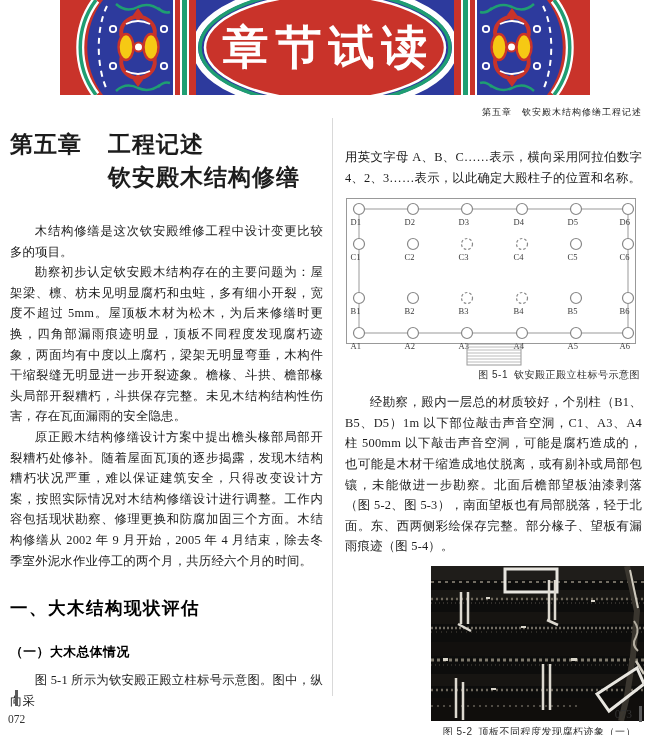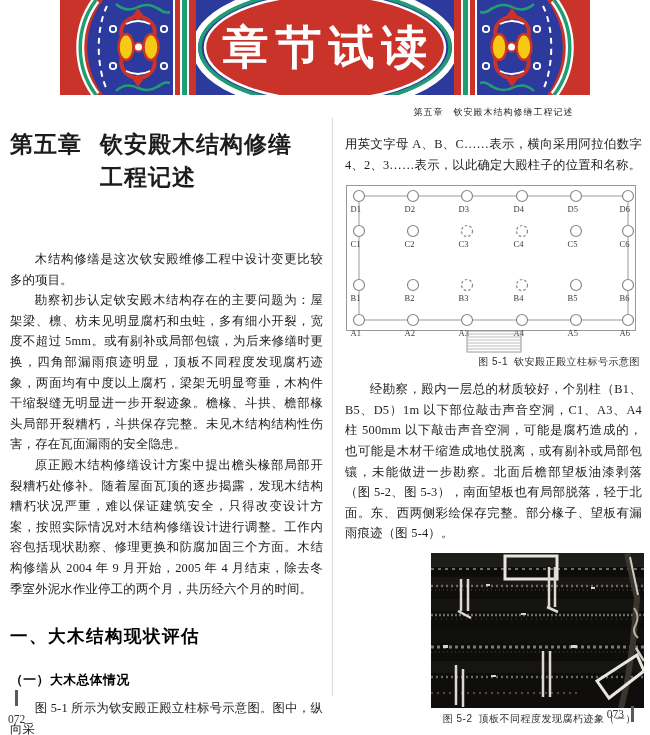--- a/index.html
+++ b/index.html
@@ -23,45 +23,45 @@
   .banner-title{position:absolute;inset:0;display:flex;align-items:center;justify-content:center;
     font-family:"DejaVu Sans","Liberation Sans",sans-serif;font-weight:bold;color:#fff;
     font-size:46px;letter-spacing:7px;padding-left:7px;padding-top:1px;}
 
   
   .page-divider{position:absolute;left:332px;top:118px;width:1px;height:578px;background:#d9d9d9;}
 
   .left-page{position:absolute;left:10px;top:128px;width:313px;}
   .right-page{position:absolute;left:345px;top:106px;width:297px;}
 
-  .chapter-title{display:flex;gap:18px;font-weight:bold;font-size:23px;line-height:33px;letter-spacing:1px;}
+  .chapter-title{display:flex;gap:26px;font-weight:bold;font-size:23px;line-height:33px;letter-spacing:1px;}
   .body-text{font-size:12.4px;line-height:20.6px;text-align:justify;letter-spacing:.2px;}
   .body-text p{text-indent:2em;}
   .body-text p.no-indent{text-indent:0;}
-  .lp-body{margin-top:55px;}
+  .lp-body{margin-top:27px;}
 
   .section-heading{margin-top:25px;font-family:Liberation Serif, serif;
     font-weight:bold;font-size:17.5px;letter-spacing:1.5px;color:#000;}
   .subsection-heading{margin-top:24px;font-family:"Liberation Sans","DejaVu Sans",sans-serif;
     font-weight:bold;font-size:12.8px;letter-spacing:.5px;color:#000000;}
   .subsection-para{margin-top:9px;}
 
-  .running-header{text-align:center;font-size:9px;letter-spacing:1px;color:#222;margin-bottom:15px;}
+  .running-header{text-align:right;font-size:9px;letter-spacing:1px;color:#222;margin-bottom:28px;}
 
   .figure-5-1{display:block;margin-top:9px;margin-left:0px;}
   .fig-caption{font-size:10px;color:#2e2e2e;letter-spacing:.5px;margin-top:1px;text-align:right;}
   .fig-caption .fig-label{font-family:"Liberation Sans","DejaVu Sans",sans-serif;font-weight:normal;margin-right:6px;}
   .cap-1{padding-right:2px;}
   .rp-para{margin-top:10px;}
   .photo{display:block;margin-top:9px;margin-left:86px;}
   .cap-2{padding-right:6px;margin-top:4px;}
 
   .footer{position:absolute;display:flex;align-items:center;gap:7px;font-size:11.5px;color:#333;flex-direction:column;}
   .footer-left{left:8px;top:690px;}
-  .footer-right{right:16px;top:706px;flex-direction:row-reverse;}
+  .footer-right{right:8px;top:706px;flex-direction:row-reverse;}
   .page-bar{width:3px;height:16px;background:#5a5a5a;}
 
   .fig-label-svg{font-family:"Liberation Serif","DejaVu Serif",serif;}
 </style>
 </head>
 <body>
 
 <div class="banner">
 
   <div class="orn left">
@@ -136,29 +136,29 @@
     </svg>
   </div>
 </div>
 
 <div class="page-divider"></div>
 
 <div class="left-page">
   <div class="chapter-title">
     <span>第五章</span>
     <div>
+      <div>工程记述</div>
       <div>钦安殿木结构修缮</div>
-      <div>工程记述</div>
     </div>
   </div>
 
   <div class="body-text lp-body">
     <p>木结构修缮是这次钦安殿维修工程中设计变更比较多的项目。</p>
-    <p>勘察初步认定钦安殿木结构存在的主要问题为：屋架梁、檩、枋未见明显腐朽和虫蛀，多有细小开裂，宽度不超过 5mm。或有剔补或局部包镶，为后来修缮时更换，四角部漏雨痕迹明显，顶板不同程度发现腐朽迹象，两面均有中度以上腐朽，梁架无明显弯垂，木构件干缩裂缝无明显进一步开裂迹象。檐椽、斗拱、檐部椽头局部开裂糟朽，斗拱保存完整。未见木结构结构性伤害，存在瓦面漏雨的安全隐患。</p>
-    <p>原正殿木结构修缮设计方案中提出檐头椽部局部开裂糟朽处修补。随着屋面瓦顶的逐步揭露，发现木结构糟朽状况严重，难以保证建筑安全，只得改变设计方案，按照实际情况对木结构修缮设计进行调整。工作内容包括现状勘察、修理更换和防腐加固三个方面。木结构修缮从 2004 年 9 月开始，2005 年 4 月结束，除去冬季室外泥水作业停工的两个月，共历经六个月的时间。</p>
+    <p>勘察初步认定钦安殿木结构存在的主要问题为：屋架梁、檩、枋未见明显腐朽和虫蛀，多有细小开裂，宽度不超过 5mm。屋顶板木材为松木，为后来修缮时更换，四角部漏雨痕迹明显，顶板不同程度发现腐朽迹象，两面均有中度以上腐朽，梁架无明显弯垂，木构件干缩裂缝无明显进一步开裂迹象。檐椽、斗拱、檐部椽头局部开裂糟朽，斗拱保存完整。未见木结构结构性伤害，存在瓦面漏雨的安全隐患。</p>
+    <p>原正殿木结构修缮设计方案中提出檐头椽部局部开裂糟朽处修补。随着屋面瓦顶的逐步揭露，发现木结构糟朽状况严重，难以保证建筑安全，只得改变设计方案，按照实际情况对木结构修缮设计进行调整。工作内容包括现状勘察、修理更换和防腐加固三个方面。木结构修缮从 2002 年 9 月开始，2005 年 4 月结束，除去冬季室外泥水作业停工的两个月，共历经六个月的时间。</p>
   </div>
 
   <div class="section-heading">一、大木结构现状评估</div>
   <div class="subsection-heading">（一）大木总体情况</div>
   <div class="body-text subsection-para">
     <p>图 5-1 所示为钦安殿正殿立柱标号示意图。图中，纵向采</p>
   </div>
 </div>
 
 <div class="footer footer-left">

